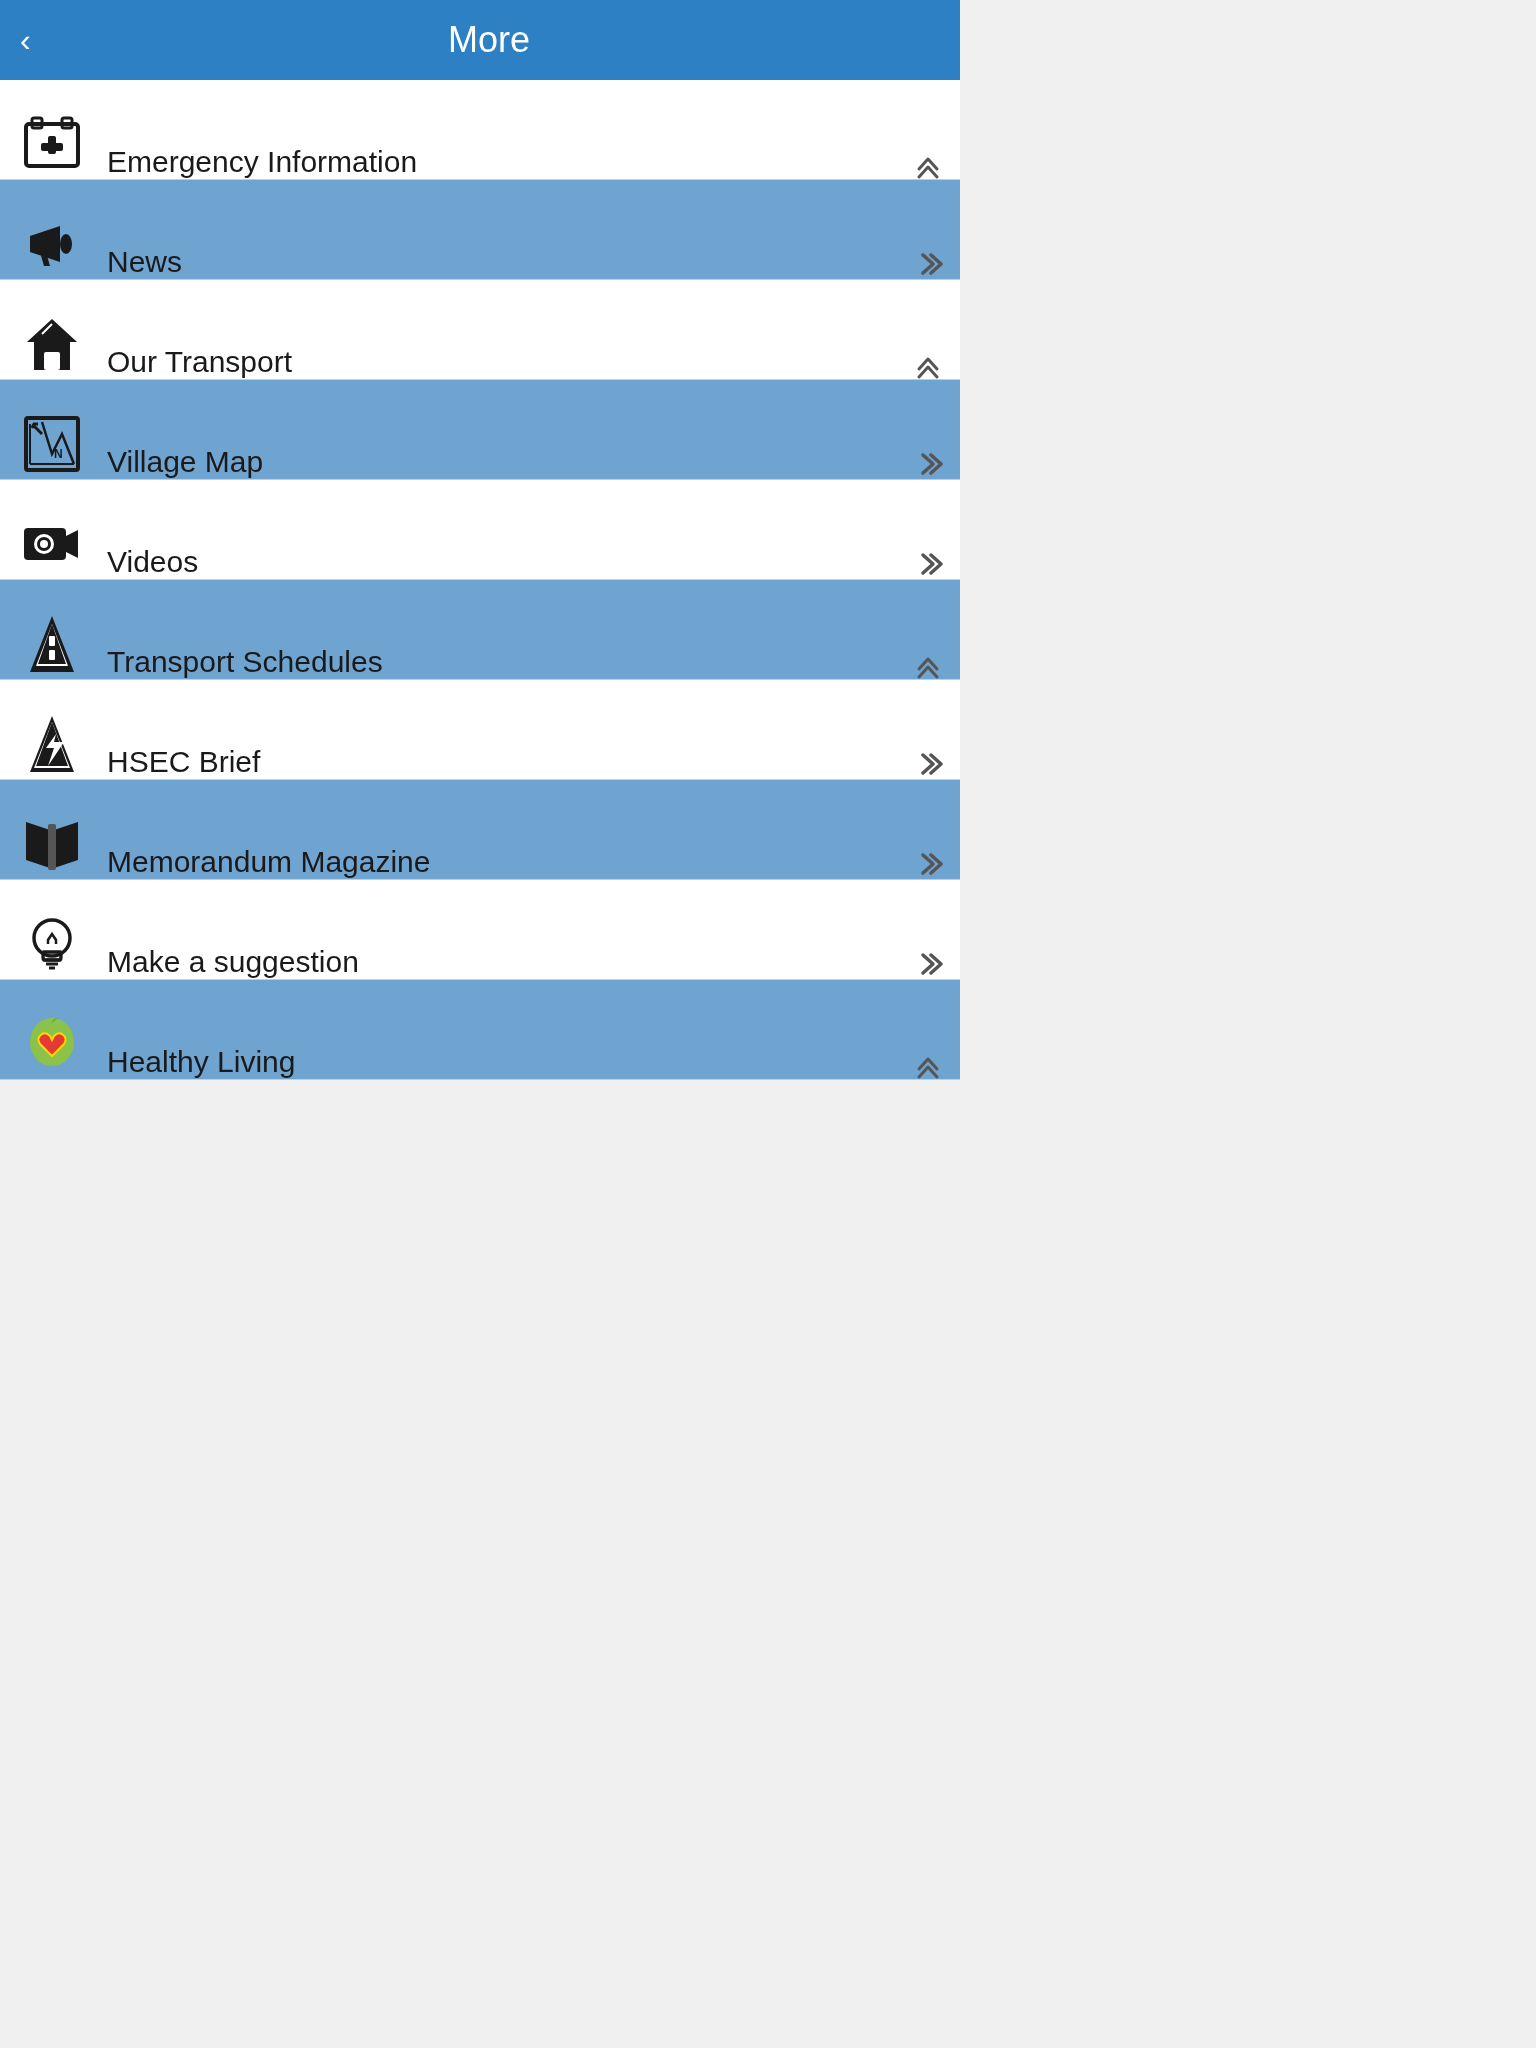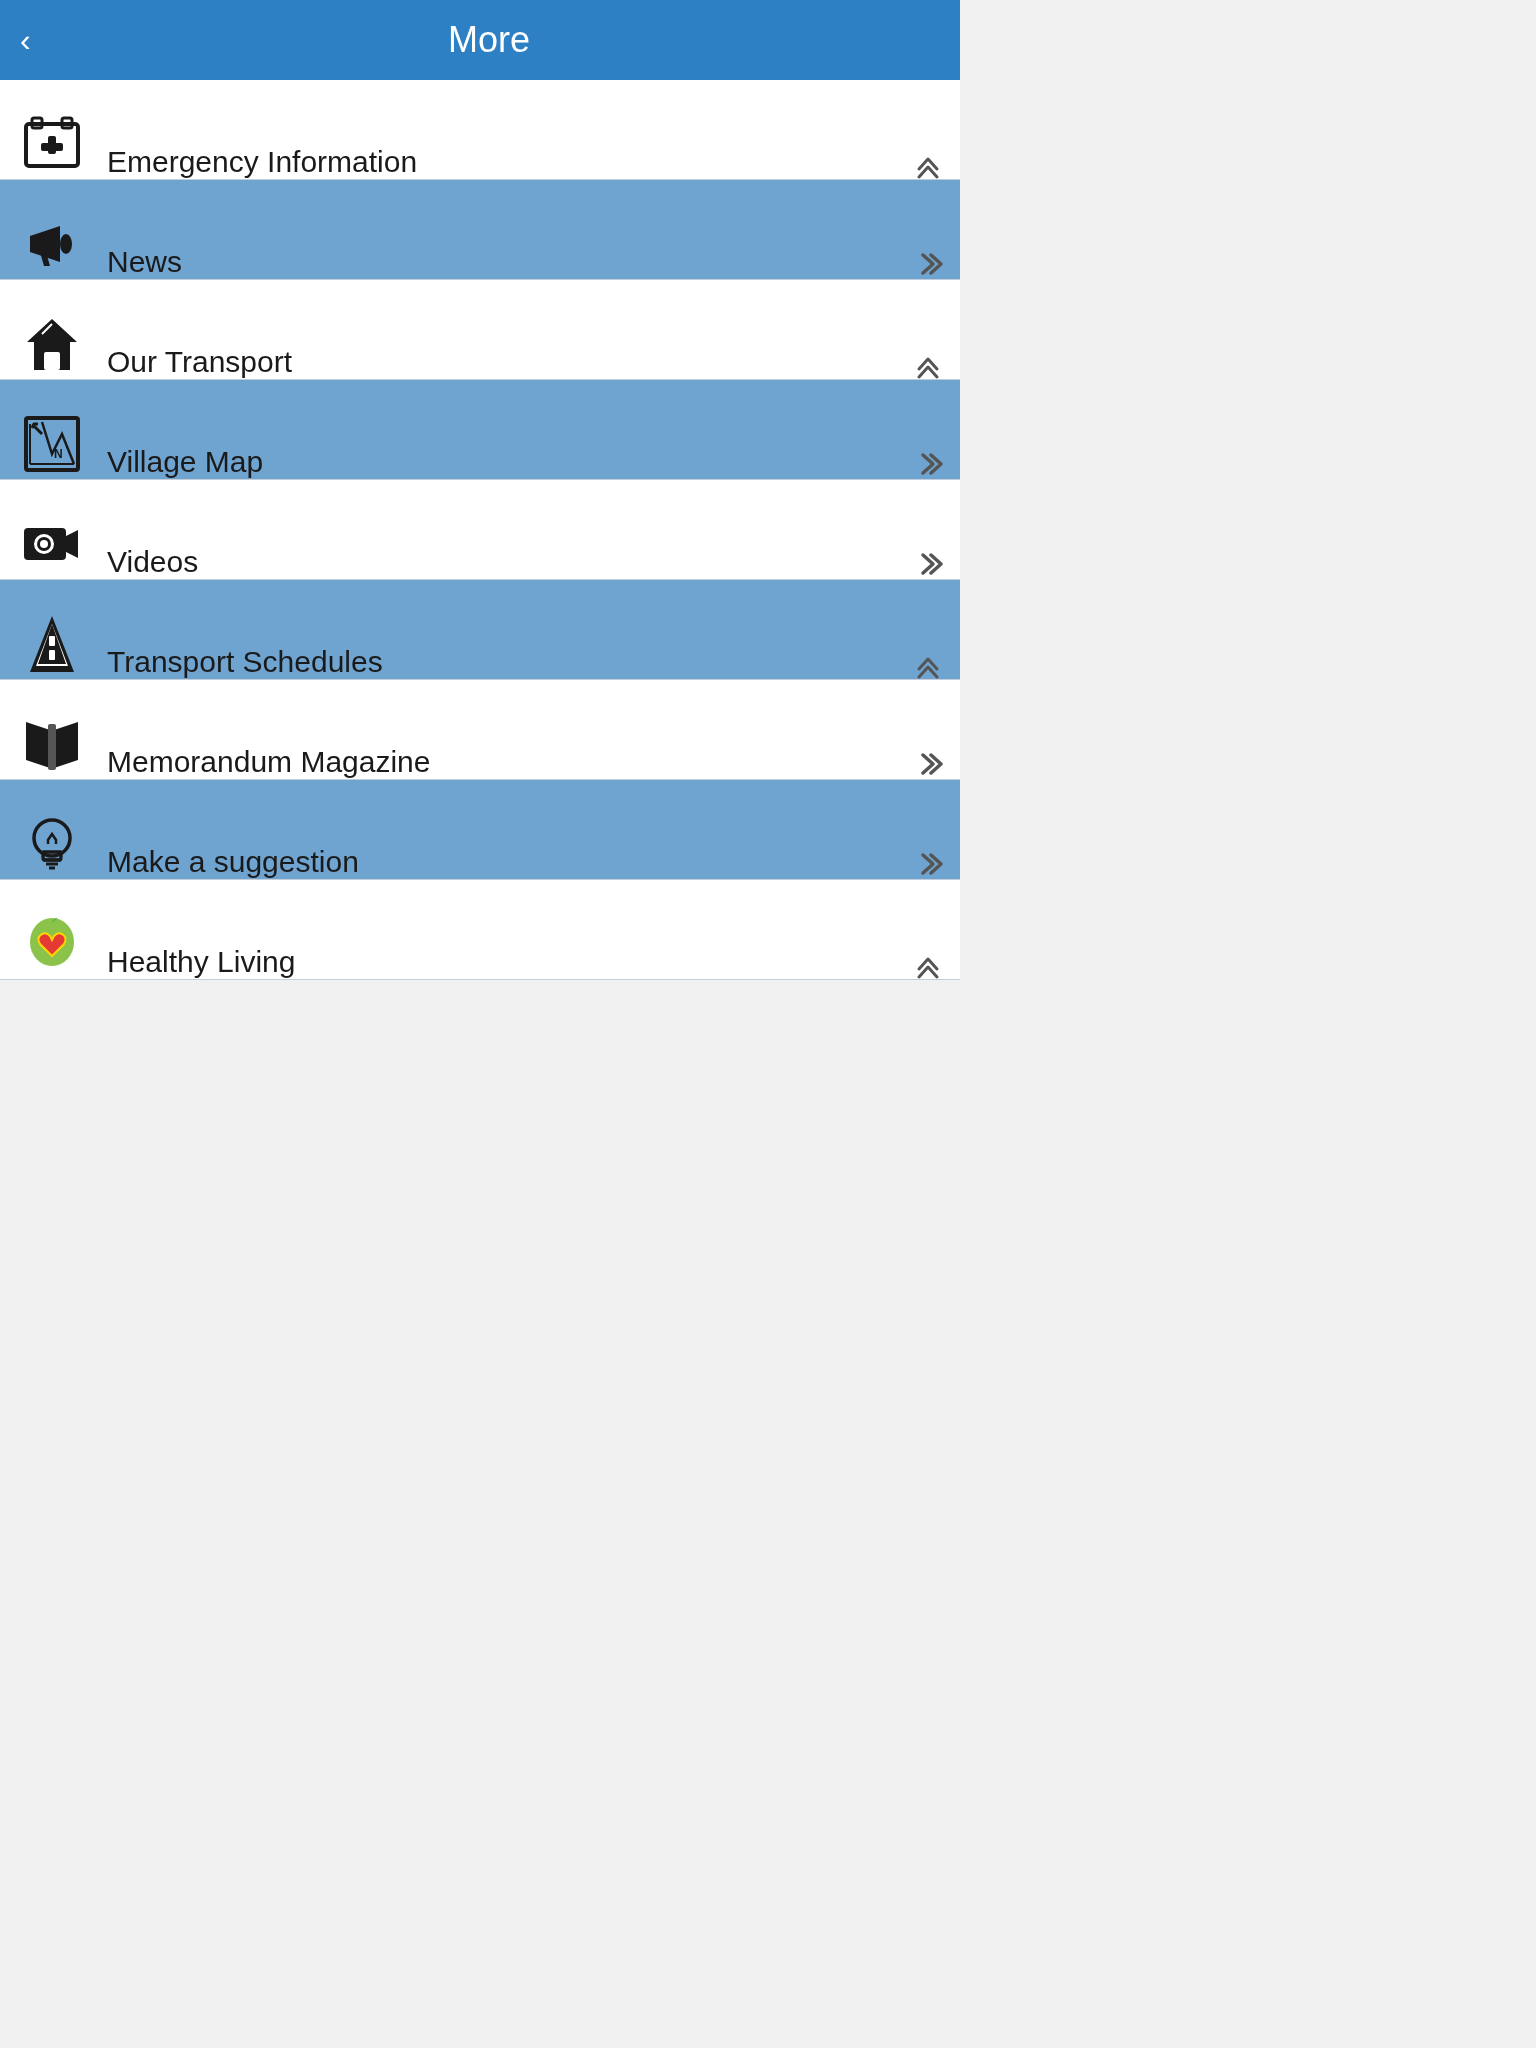--- a/index.html
+++ b/index.html
@@ -213,20 +213,37 @@
     <div class="menu-chevron">
       <svg viewBox="0 0 30 30" fill="none" xmlns="http://www.w3.org/2000/svg">
       <path d="M6 20 L15 10 L24 20" stroke="#555" stroke-width="3" stroke-linecap="round" stroke-linejoin="round" fill="none"></path>
       <path d="M6 28 L15 18 L24 28" stroke="#555" stroke-width="3" stroke-linecap="round" stroke-linejoin="round" fill="none"></path>
     </svg>
     </div>
   </li>
     <li class="menu-item">
     <div class="menu-icon">
       <svg viewBox="0 0 60 60" fill="none" xmlns="http://www.w3.org/2000/svg">
+      <path d="M30 2 L52 58 L8 58 Z" fill="#1a1a1a"></path>
+      <path d="M30 8 L48 54 L12 54 Z" fill="white"></path>
+      <path d="M30 8 L46 52 L14 52 Z" fill="#1a1a1a"></path>
+      <path d="M34 20 L24 34 L32 34 L26 52 L42 28 L32 28 Z" fill="white"></path>
+    </svg>
+    </div>
+    <span class="menu-label">HSEC Brief</span>
+    <div class="menu-chevron">
+      <svg viewBox="0 0 30 30" fill="none" xmlns="http://www.w3.org/2000/svg">
+      <path d="M10 6 L20 15 L10 24" stroke="#555" stroke-width="3.5" stroke-linecap="round" stroke-linejoin="round" fill="none"></path>
+      <path d="M18 6 L28 15 L18 24" stroke="#555" stroke-width="3.5" stroke-linecap="round" stroke-linejoin="round" fill="none"></path>
+    </svg>
+    </div>
+  </li>
+    <li class="menu-item">
+    <div class="menu-icon">
+      <svg viewBox="0 0 60 60" fill="none" xmlns="http://www.w3.org/2000/svg">
       <path d="M4 8 L28 16 L28 54 L4 46 Z" fill="#1a1a1a"></path>
       <path d="M56 8 L32 16 L32 54 L56 46 Z" fill="#1a1a1a"></path>
       <rect x="26" y="10" width="8" height="46" rx="2" fill="#555"></rect>
     </svg>
     </div>
     <span class="menu-label">Memorandum Magazine</span>
     <div class="menu-chevron">
       <svg viewBox="0 0 30 30" fill="none" xmlns="http://www.w3.org/2000/svg">
       <path d="M10 6 L20 15 L10 24" stroke="#555" stroke-width="3.5" stroke-linecap="round" stroke-linejoin="round" fill="none"></path>
       <path d="M18 6 L28 15 L18 24" stroke="#555" stroke-width="3.5" stroke-linecap="round" stroke-linejoin="round" fill="none"></path>

